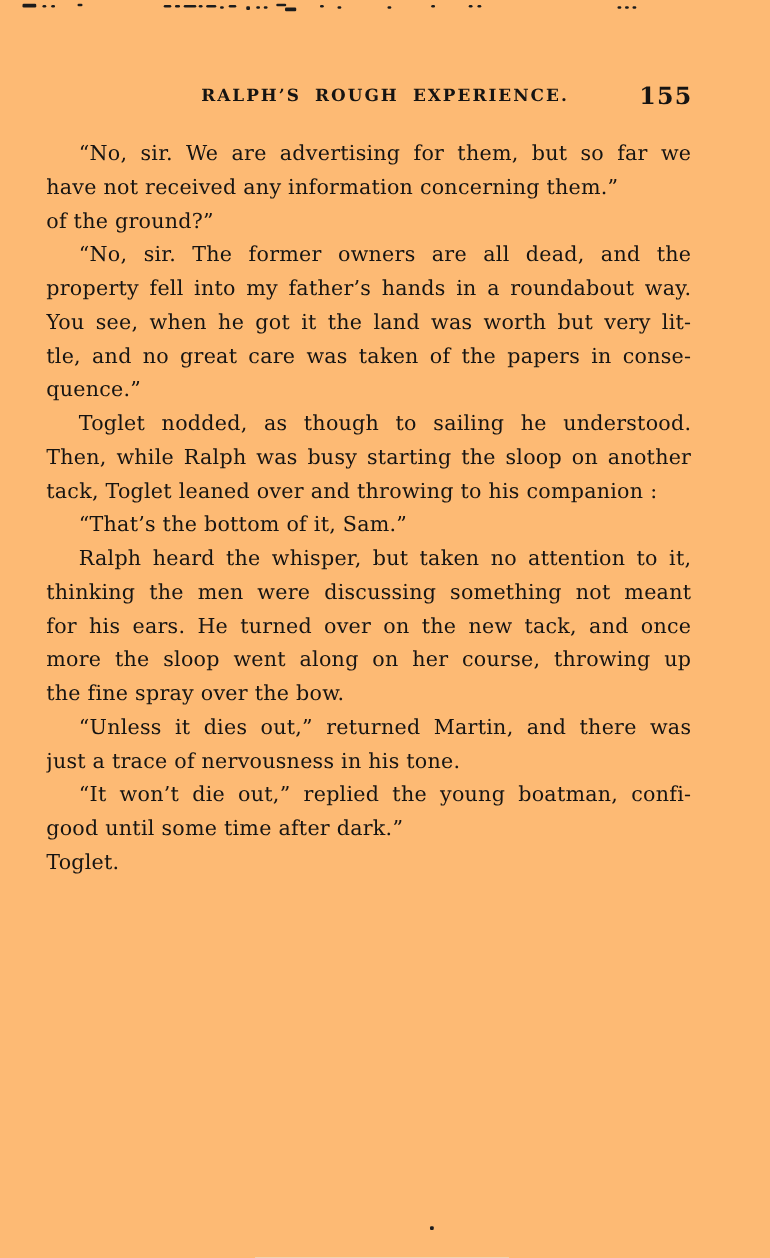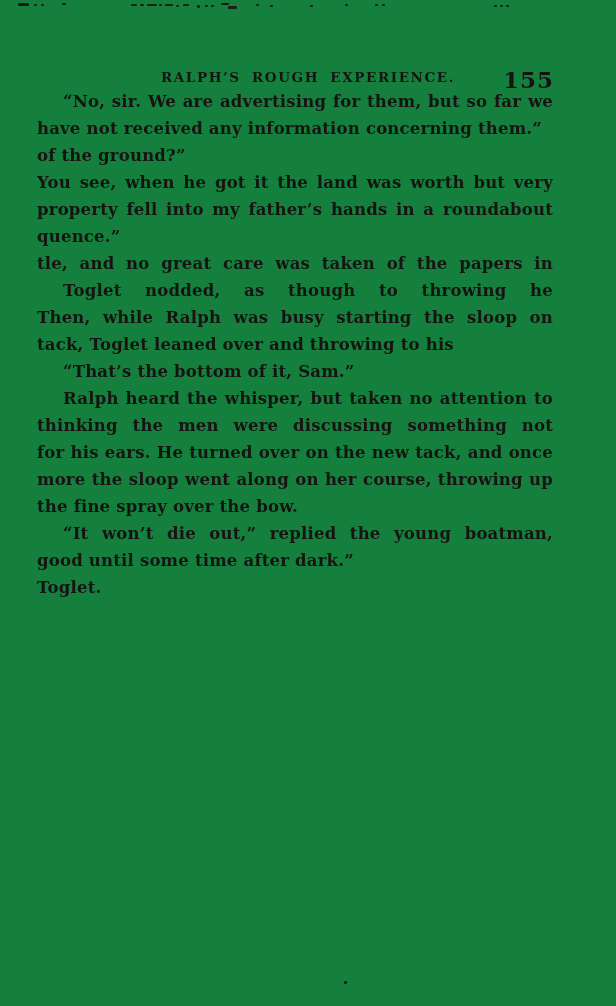--- a/index.html
+++ b/index.html
@@ -4,21 +4,21 @@
 <style>
   html, body {
     margin: 0;
     padding: 0;
     background: #e8e8e6;
   }
   .page {
     position: relative;
     width: 616px;
     height: 1006px;
-    background: #15803d;
+    background: #fdba74;
     overflow: hidden;
     font-family: "DejaVu Serif", "Liberation Serif", serif;
     color: #161412;
   }
   
   .artifact {
     position: absolute;
     background: #1c1c1c;
     border-radius: 1px;
   }
@@ -39,32 +39,31 @@
     font-size: 13.5px;
     font-weight: bold;
     letter-spacing: 1.6px;
     word-spacing: 5px;
     white-space: nowrap;
   }
   .page-number {
     position: absolute;
     right: 62px;
     top: 0;
-    font-size: 23px;
+    font-size: 19px;
     font-weight: bold;
     letter-spacing: 1px;
     margin-left: 16px;
   }
   
   .text-body {
     position: absolute;
     left: 37px;
-    top: 88px;
+    top: 109px;
     width: 516px;
-    font-weight: bold;
   }
   .paragraph { margin: 0; padding: 0; }
   .line {
     height: 27px;
     line-height: 27px;
     font-size: 16.5px;
     overflow: hidden;
     letter-spacing: 0.2px;
   }
   .jl {                       
@@ -118,41 +117,46 @@
 
   <div class="text-body" id="text-body">
       <div class="paragraph">
         <div class="line jl indent">“No, sir.  We are advertising for them, but so far we</div>
         <div class="line ll">have not received any information concerning them.”</div>
       </div>
       <div class="paragraph">
         <div class="line ll">of the ground?”</div>
       </div>
       <div class="paragraph">
+        <div class="line jl indent">“No, sir.  The former owners are all dead, and the</div>
+        <div class="line jl">property fell into my father’s hands in a roundabout way.</div>
         <div class="line jl">You see, when he got it the land was worth but very lit-</div>
-        <div class="line jl">property fell into my father’s hands in a roundabout way.</div>
+        <div class="line jl">tle, and no great care was taken of the papers in conse-</div>
         <div class="line ll">quence.”</div>
-        <div class="line jl">tle, and no great care was taken of the papers in conse-</div>
       </div>
       <div class="paragraph">
-        <div class="line jl indent">Toglet nodded, as though to throwing he understood.</div>
+        <div class="line jl indent">Toglet nodded, as though to sailing he understood.</div>
         <div class="line jl">Then, while Ralph was busy starting the sloop on another</div>
         <div class="line ll">tack, Toglet leaned over and throwing to his companion :</div>
       </div>
       <div class="paragraph">
         <div class="line ll indent">“That’s the bottom of it, Sam.”</div>
       </div>
       <div class="paragraph">
         <div class="line jl indent">Ralph heard the whisper, but taken no attention to it,</div>
         <div class="line jl">thinking the men were discussing something not meant</div>
         <div class="line jl">for his ears.  He turned over on the new tack, and once</div>
         <div class="line jl">more the sloop went along on her course, throwing up</div>
         <div class="line ll">the fine spray over the bow.</div>
       </div>
       <div class="paragraph">
+        <div class="line jl indent">“Unless it dies out,” returned Martin, and there was</div>
+        <div class="line ll">just a trace of nervousness in his tone.</div>
+      </div>
+      <div class="paragraph">
         <div class="line jl indent">“It won’t die out,” replied the young boatman, confi-</div>
         <div class="line ll">good until some time after dark.”</div>
       </div>
       <div class="paragraph">
         <div class="line ll">Toglet.</div>
       </div>
     </div>
 
 </div>
 

